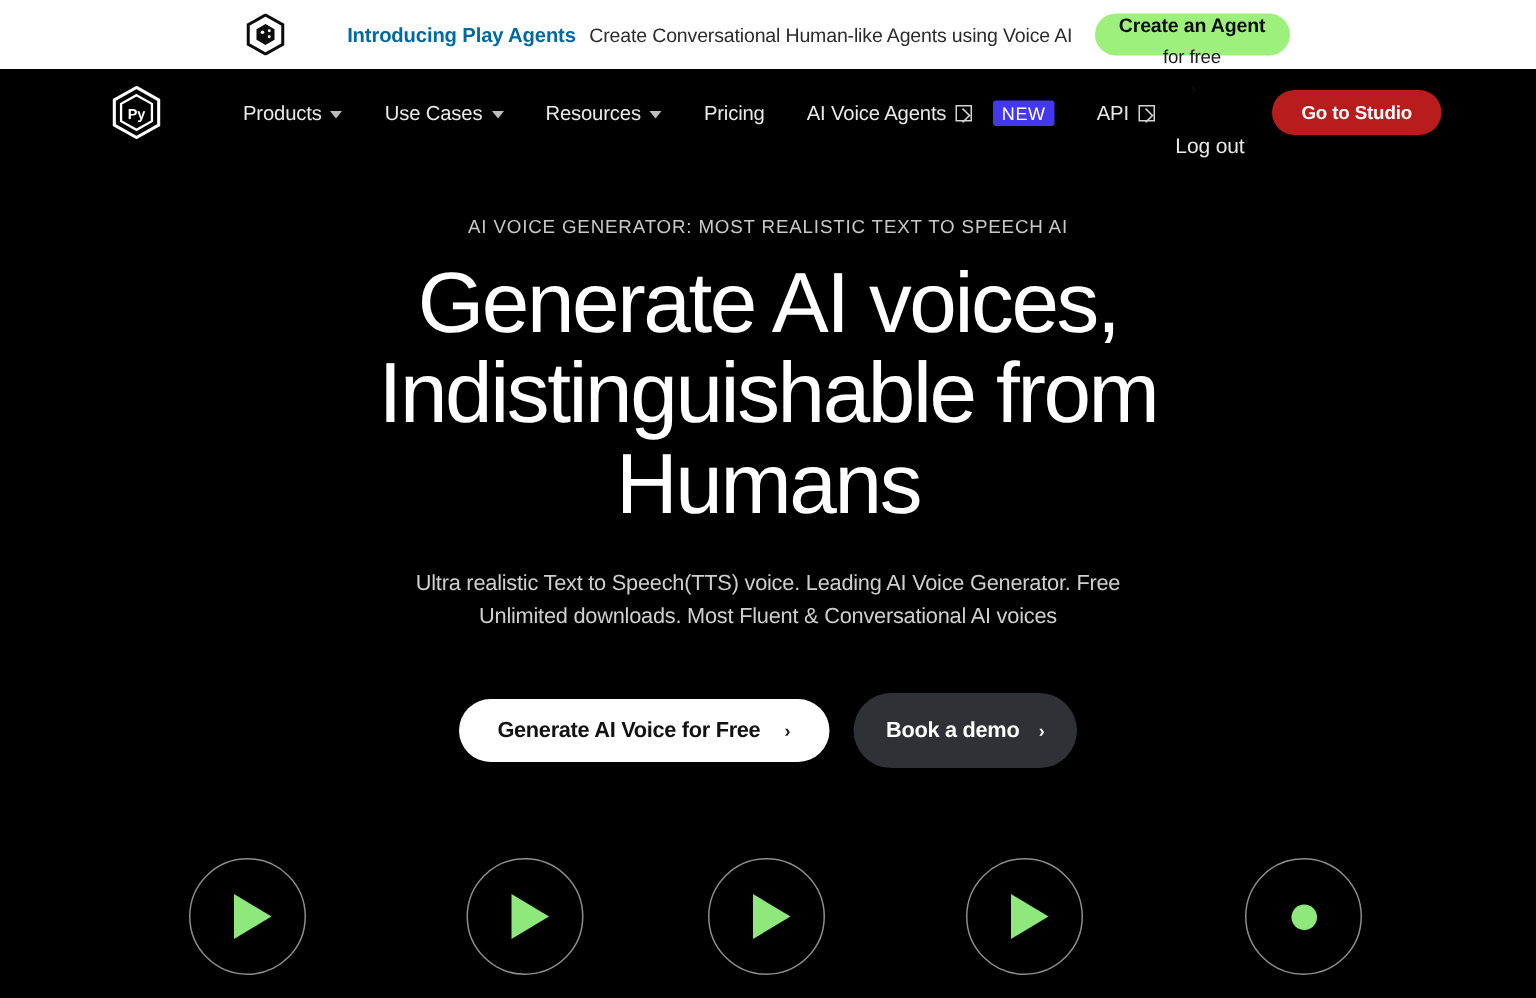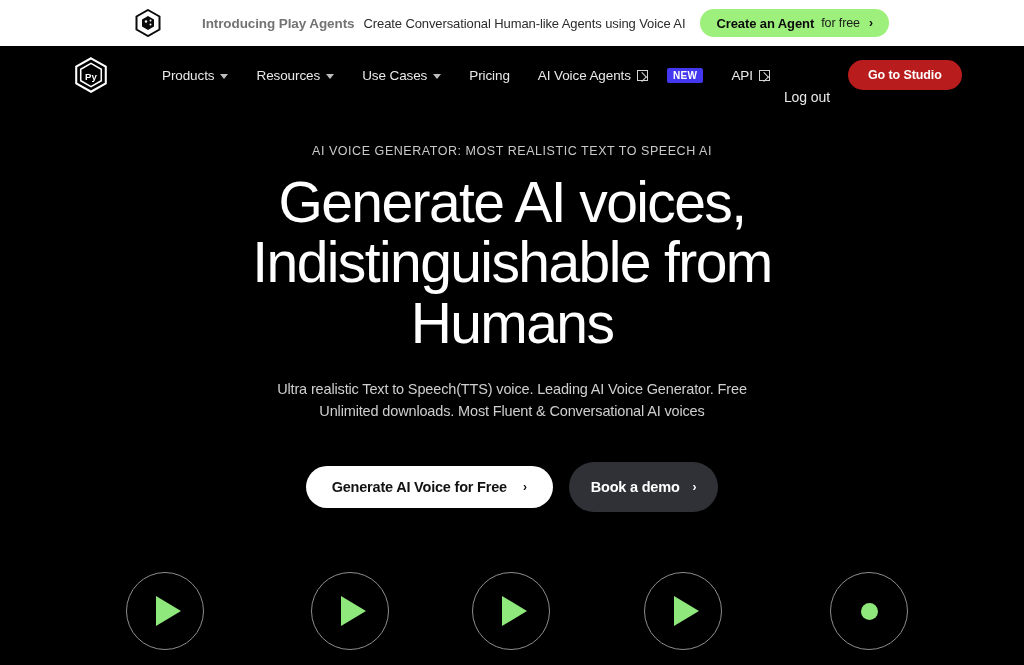--- a/index.html
+++ b/index.html
@@ -27,21 +27,21 @@
     gap: 9px;
     padding: 0 12px;
   }
   .announce-logo {
     width: 26px;
     height: 28px;
     flex: 0 0 auto;
     display: block;
   }
   .announce-strong {
-    color: #737373;
+    color: #0369a1;
     font-size: 13.5px;
     font-weight: bold;
     letter-spacing: -0.1px;
     white-space: nowrap;
     padding-left: 32px;
   }
   .announce-text {
     color: #2b2b2b;
     font-size: 13px;
     letter-spacing: -0.1px;
@@ -52,20 +52,21 @@
     background: #9df07c;
     border: none;
     border-radius: 999px;
     height: 28px;
     padding: 0 16px;
     display: inline-flex;
     align-items: center;
     gap: 7px;
     cursor: pointer;
     font-family: inherit;
+    flex-direction: column;
   }
   .announce-cta-main {
     color: #0b0b0b;
     font-size: 13px;
     font-weight: bold;
     letter-spacing: -0.1px;
     white-space: nowrap;
   }
   .announce-cta-sub {
     color: #1a1a1a;
@@ -136,26 +137,26 @@
     left: 2px; top: 6px;
     width: 6px; height: 6px;
     border-top: 1.2px solid #d5d5d5;
     border-right: 1.2px solid #d5d5d5;
     transform: rotate(45deg);
     transform-origin: 100% 0%;
   }
   .new-badge {
     background: #4338f0;
     color: #ffffff;
-    font-size: 10px;
-    font-weight: bold;
+    font-size: 12px;
+    font-weight: normal;
     letter-spacing: 0.4px;
     padding: 3px 6px 2px;
     border-radius: 2px;
-    margin-left: 13px;
+    margin-left: 8px;
     line-height: 1;
   }
   .nav-right {
     margin-left: auto;
     display: flex;
     align-items: center;
     gap: 18px;
   }
   .logout-link {
     color: #e9e9e9;
@@ -324,25 +325,25 @@
     <path d="M26 10 L42 19 L42 37 L26 46 L10 37 L10 19 Z" fill="none" stroke="#ffffff" stroke-width="2.4"></path>
     <text x="26" y="35" font-family="Liberation Sans, sans-serif" font-size="15" font-weight="bold" fill="#ffffff" text-anchor="middle">Py</text>
   </svg>
 
   <div class="nav-links">
     <div class="nav-item">
       <span class="nav-item-label">Products</span>
       <span class="caret"></span>
     </div>
     <div class="nav-item">
+      <span class="nav-item-label">Use Cases</span>
+      <span class="caret"></span>
+    </div>
+    <div class="nav-item">
       <span class="nav-item-label">Resources</span>
-      <span class="caret"></span>
-    </div>
-    <div class="nav-item">
-      <span class="nav-item-label">Use Cases</span>
       <span class="caret"></span>
     </div>
     <div class="nav-item">
       <span class="nav-item-label">Pricing</span>
     </div>
     <div class="nav-item">
       <span class="nav-item-label">AI Voice Agents</span>
       <span class="ext-icon"></span>
       <span class="new-badge">NEW</span>
     </div>

